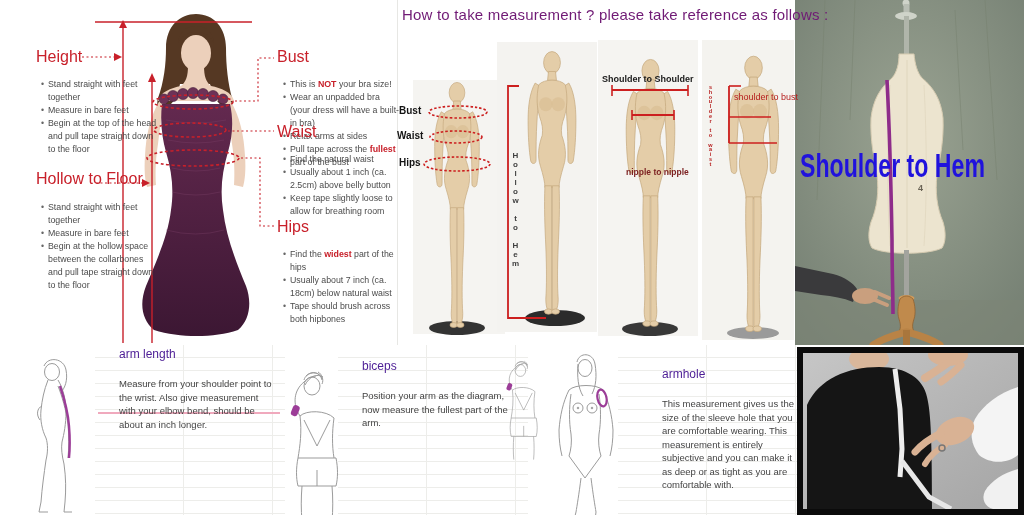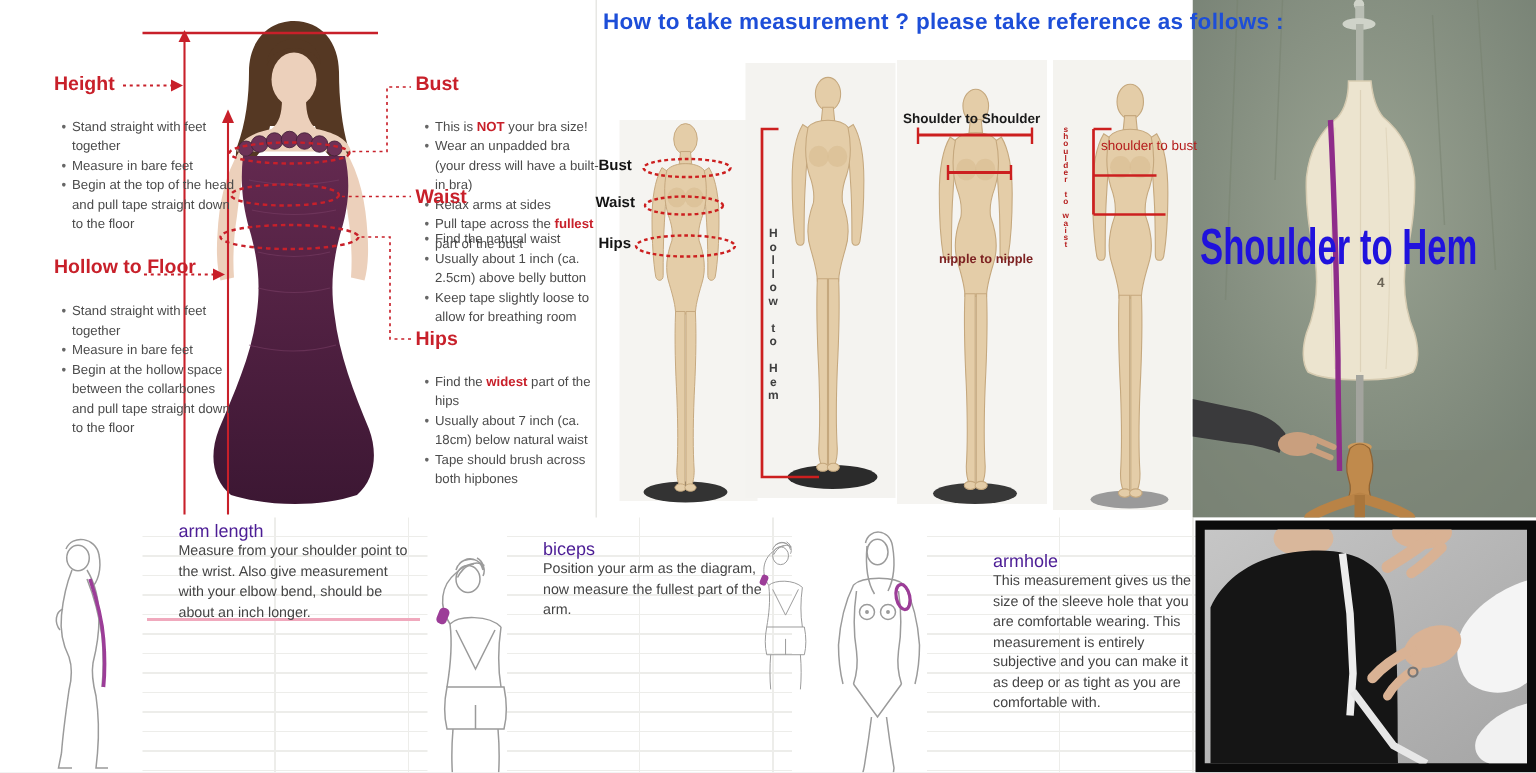--- a/index.html
+++ b/index.html
@@ -3,48 +3,48 @@
 <meta charset="utf-8">
 <style>
   html,body{margin:0;padding:0;background:#e9e9e9;}
   #screen{position:relative;width:1024px;height:515px;background:#ffffff;overflow:hidden;
           font-family:"Liberation Sans",sans-serif;}
   .abs{position:absolute;}
   svg.layer{position:absolute;z-index:1;}
   .txt{position:absolute;z-index:2;}
 
   
-  .red-h{color:#c8202a;font-weight:bold;font-size:13px;white-space:nowrap;}
+  .red-h{color:#c8202a;font-weight:normal;font-size:16px;white-space:nowrap;}
   ul.bullets{list-style:none;margin:12px;padding:0;width:118px;font-size:8.8px;line-height:13px;color:#4b4b4b;}
   ul.bullets li{position:relative;padding-left:8px;}
   ul.bullets li::before{content:"\2022";position:absolute;left:1px;top:0;color:#666;}
   ul.bullets .em{color:#c8202a;font-weight:bold;}
 
   
-  .mid-title{font-size:15px;font-weight:bold;color:#1d4ed8;white-space:nowrap;letter-spacing:.2px;}
+  .mid-title{font-size:15px;font-weight:normal;color:#701a75;white-space:nowrap;letter-spacing:.2px;}
   .fl{font-weight:bold;font-size:10px;color:#141414;white-space:nowrap;}
   .fl-red{font-weight:normal;font-size:9px;color:#b51d1d;white-space:nowrap;}
   .fl-maroon{font-weight:bold;font-size:8.5px;color:#7d2222;white-space:nowrap;margin-top:48px;}
   .fl-s2s{font-weight:bold;font-size:9px;color:#1a1a1a;white-space:nowrap;}
   .vt{writing-mode:vertical-rl;text-orientation:upright;line-height:1;}
   .vt-hth{font-size:8px;font-weight:bold;color:#3f3f3f;}
   .vt-s2w{font-size:5.5px;font-weight:bold;color:#b51d1d;letter-spacing:-1.2px;}
 
   
   .blue-overlay{font-size:34px;font-weight:bold;color:#2012dd;white-space:nowrap;
                 transform:scaleX(.68);transform-origin:left center;}
 
   
   .grid{position:absolute;top:345px;height:170px;z-index:0;
         background:
           repeating-linear-gradient(180deg,transparent 0 12px,#ededea 12px 13px),
           repeating-linear-gradient(90deg,transparent 0 88px,#ededea 88px 89px);}
   .pinkline{position:absolute;z-index:1;background:#f0a9bd;height:2px;}
   .bt-h{font-size:12px;font-weight:normal;color:#4c1d95;}
-  .bt-b{font-size:9.5px;color:#444;line-height:13.5px;}
+  .bt-b{font-size:9.5px;color:#444;line-height:13.5px;margin-top:16px;}
 
   .divider{position:absolute;background:#e7e7e4;width:1px;z-index:1;}
 </style>
 </head>
 <body>
 
 <div id="screen">
 
   <div class="grid" style="left:95px;width:190px;"></div>
   <div class="grid" style="left:338px;width:190px;"></div>

